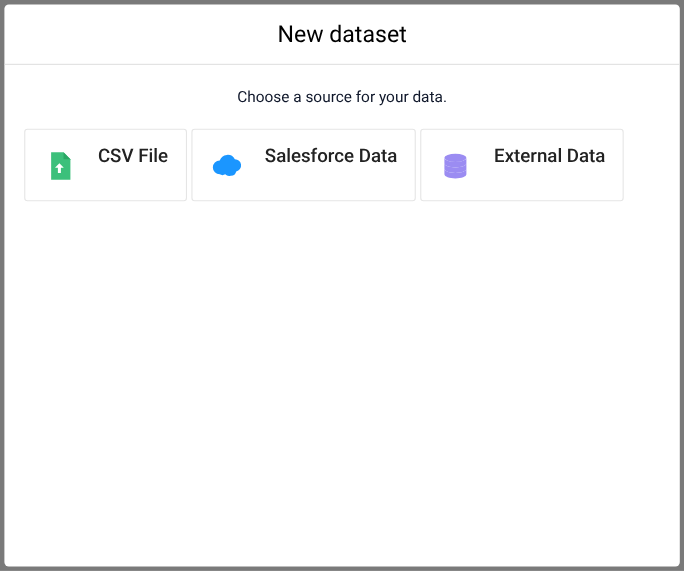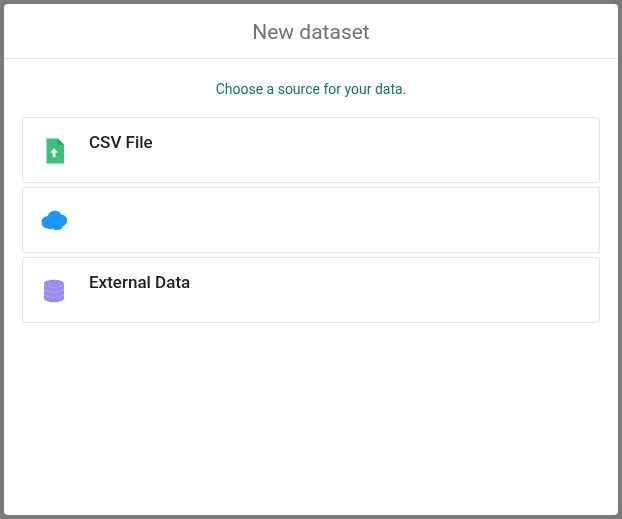--- a/index.html
+++ b/index.html
@@ -22,34 +22,34 @@
     overflow: hidden;
   }
   .modal-header {
     padding: 16px 0 14px 0;
     text-align: center;
     border-bottom: 1px solid #e0e0e0;
   }
   .modal-title {
     font-size: 21px;
     font-weight: 400;
-    color: #737373;
+    color: #000000;
   }
   .subtitle-wrap {
     text-align: center;
     padding: 22px 0 18px 0;
   }
   .subtitle {
     font-size: 14px;
-    color: #0f766e;
+    color: #0f172a;
   }
   .options {
     padding: 2px 18px 18px 18px;
     display: flex;
-    flex-direction: column;
+    flex-direction: row;
     gap: 4px;
   }
   .option {
     border: 1px solid #e5e5e5;
     border-radius: 3px;
     padding: 14px 16px 14px 14px;
     display: flex;
     align-items: flex-start;
     gap: 18px;
     cursor: pointer;
@@ -103,20 +103,21 @@
       </div>
     </div>
 
     <div class="option">
       <div class="option-icon">
         <svg viewBox="0 0 24 24">
           <path fill="#1b96ff" d="M7 18a5 5 0 0 1 0-10 6 6 0 0 1 11-1 4.5 4.5 0 0 1 1 8.9A4 4 0 0 1 15 19a4 4 0 0 1-4-1 4 4 0 0 1-4 0z"></path>
         </svg>
       </div>
       <div class="option-text">
+        <div class="option-title">Salesforce Data</div>
       </div>
     </div>
 
     <div class="option">
       <div class="option-icon">
         <svg viewBox="0 0 24 24">
           <ellipse cx="12" cy="6" rx="8" ry="3" fill="#9b8cf2"></ellipse>
           <path fill="#9b8cf2" d="M4 6v4c0 1.7 3.6 3 8 3s8-1.3 8-3V6c0 1.7-3.6 3-8 3S4 7.7 4 6z"></path>
           <path fill="#9b8cf2" d="M4 10v4c0 1.7 3.6 3 8 3s8-1.3 8-3v-4c0 1.7-3.6 3-8 3s-8-1.3-8-3z"></path>
           <path fill="#9b8cf2" d="M4 14v4c0 1.7 3.6 3 8 3s8-1.3 8-3v-4c0 1.7-3.6 3-8 3s-8-1.3-8-3z"></path>

